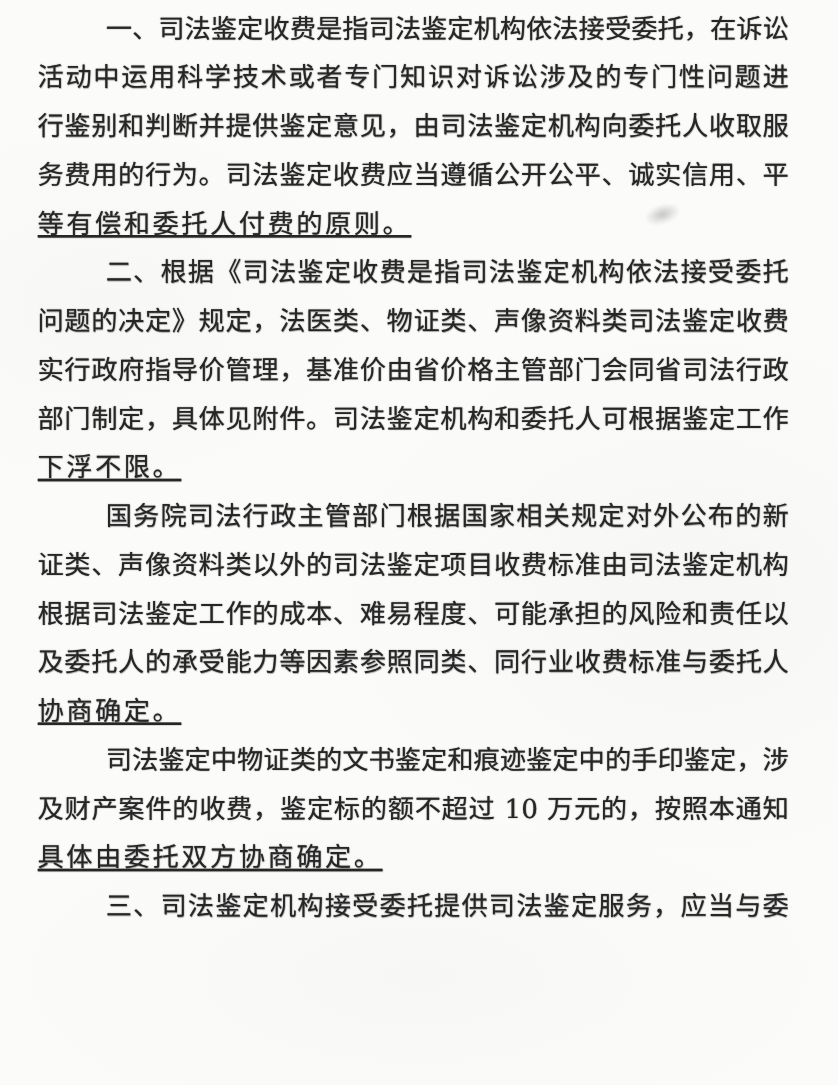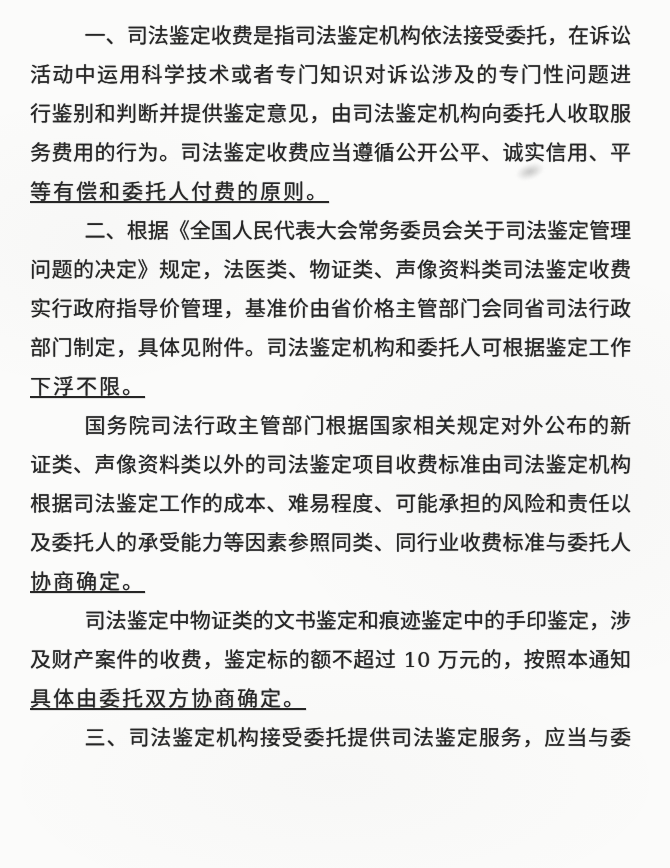--- a/index.html
+++ b/index.html
@@ -16,21 +16,21 @@
       radial-gradient(ellipse 500px 200px at 50% 90%, rgba(60,60,60,0.018), transparent 70%),
       #fbfbfa;
     position: relative;
   }
   .page {
     position: absolute;
     top: 0; left: 0;
     width: 653px;
     height: 868px;
     box-sizing: border-box;
-    padding: 17px 22px 0 30px;
+    padding: 4px 22px 0 30px;
     filter: blur(0.2px);
   }
   .para {
     margin: 0;
   }
   .line {
     font-family: "DejaVu Serif", "Liberation Serif", serif;
     font-size: 21px;
     height: 39px;
     line-height: 39px;
@@ -68,21 +68,21 @@
 <div class="page">
   <div>
       <div class="para">
         <div class="line indent">一、司法鉴定收费是指司法鉴定机构依法接受委托，在诉讼</div>
         <div class="line">活动中运用科学技术或者专门知识对诉讼涉及的专门性问题进</div>
         <div class="line">行鉴别和判断并提供鉴定意见，由司法鉴定机构向委托人收取服</div>
         <div class="line">务费用的行为。司法鉴定收费应当遵循公开公平、诚实信用、平</div>
         <div class="line para-end">等有偿和委托人付费的原则。</div>
       </div>
       <div class="para">
-        <div class="line indent">二、根据《全国人民代表大会常务委员会关于司法鉴定管理</div>
+        <div class="line indent">二、根据《司法鉴定收费是指司法鉴定机构依法接受委托</div>
         <div class="line">问题的决定》规定，法医类、物证类、声像资料类司法鉴定收费</div>
         <div class="line">实行政府指导价管理，基准价由省价格主管部门会同省司法行政</div>
         <div class="line">部门制定，具体见附件。司法鉴定机构和委托人可根据鉴定工作</div>
         <div class="line para-end">下浮不限。</div>
       </div>
       <div class="para">
         <div class="line indent">国务院司法行政主管部门根据国家相关规定对外公布的新</div>
         <div class="line">证类、声像资料类以外的司法鉴定项目收费标准由司法鉴定机构</div>
         <div class="line">根据司法鉴定工作的成本、难易程度、可能承担的风险和责任以</div>
         <div class="line">及委托人的承受能力等因素参照同类、同行业收费标准与委托人</div>

